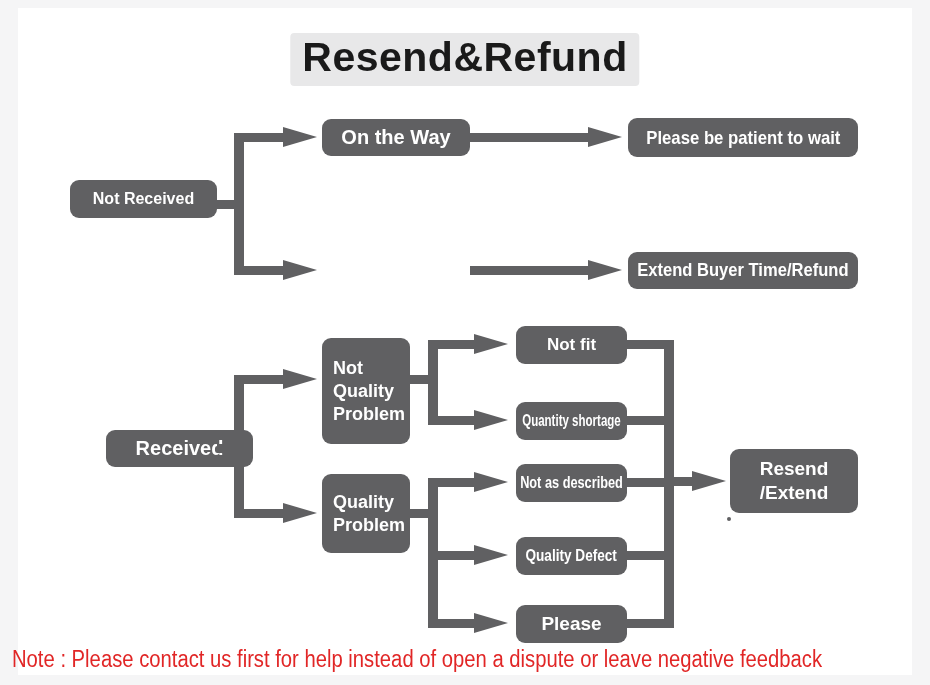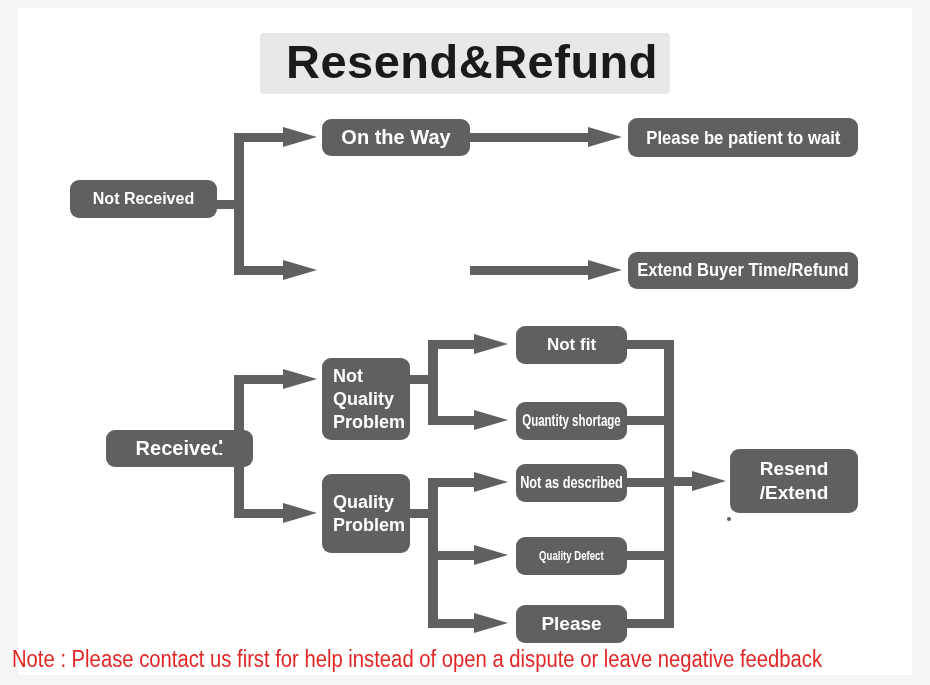--- a/index.html
+++ b/index.html
@@ -11,22 +11,22 @@
   }
   .canvas { position:relative; width:930px; height:685px; }
   .sheet {
     position:absolute; left:18px; top:8px; width:894px; height:667px;
     background:var(--bg-inner,#ffffff);
   }
   .title {
     position:absolute; top:33px; left:50%; transform:translateX(-50%);
     margin:0; background:var(--title-highlight,#e8e8e9);
     color:var(--title-color,#1a1a1a);
-    font-size:47px; font-weight:bold; letter-spacing:0.5px;
-    padding:1px 12px 5px 26px; border-radius:4px; white-space:nowrap;
+    font-size:41px; font-weight:bold; letter-spacing:0.5px;
+    padding:1px 12px 5px 12px; border-radius:4px; white-space:nowrap;
   }
   .node {
     position:absolute;
     background:var(--node-fill,#606062);
     color:var(--node-text,#ffffff);
     border-radius:9px;
     display:flex; align-items:center; justify-content:center;
     font-weight:bold; text-align:center;
   }
   .node .lbl { display:inline-block; white-space:nowrap; }
@@ -53,26 +53,26 @@
   .cond95 { transform:scaleX(0.95); } .cond92 { transform:scaleX(0.92); }
   .cond88 { transform:scaleX(0.88); } .cond80 { transform:scaleX(0.80); }
   .cond75 { transform:scaleX(0.75); } .cond72 { transform:scaleX(0.72); }
   
   #n-not-received { left:70px; top:180px; width:147px; height:38px; font-size:16px; }
   #n-on-the-way { left:322px; top:119px; width:148px; height:37px; font-size:20px; }
   #n-please-patient { left:628px; top:118px; width:230px; height:39px; font-size:19px; }
   #n-time-out-lost { left:322px; top:252px; width:148px; height:37px; font-size:20px; }
   #n-extend-buyer { left:628px; top:252px; width:230px; height:37px; font-size:18px; }
   #n-received { left:70px; top:430px; width:147px; height:37px; font-size:20px;margin-left:36px; }
-  #n-not-quality-problem { left:322px; top:338px; width:88px; height:82px; font-size:18px; padding-left:11px; box-sizing:border-box;margin-top:20px; }
+  #n-not-quality-problem { left:322px; top:338px; width:88px; height:106px; font-size:18px; padding-left:11px; box-sizing:border-box; }
   #n-quality-problem { left:322px; top:474px; width:88px; height:79px; font-size:18px; padding-left:11px; box-sizing:border-box; }
   #n-not-fit { left:516px; top:326px; width:111px; height:38px; font-size:17px; }
   #n-quantity-shortage { left:516px; top:402px; width:111px; height:38px; font-size:16px; }
   #n-not-as-described { left:516px; top:464px; width:111px; height:38px; font-size:17px; }
-  #n-quality-defect { left:516px; top:537px; width:111px; height:38px; font-size:12px; }
+  #n-quality-defect { left:516px; top:537px; width:111px; height:38px; font-size:17px; }
   #n-damage { left:516px; top:605px; width:111px; height:38px; font-size:19px; }
   #n-resend-refund { left:730px; top:449px; width:128px; height:64px; font-size:19px; }
 </style>
 </head>
 <body style="--bg-outer: #f5f5f6; --bg-inner: #ffffff; --title-highlight: #e8e8e9; --title-color: #1a1a1a; --node-fill: #606062; --node-text: #ffffff; --connector: #606062; --note-red: #e12626;">
 
 <div class="canvas">
   <div class="sheet"></div>
 
   <h1 class="title"><span class="lbl">Resend&amp;Refund</span></h1>

